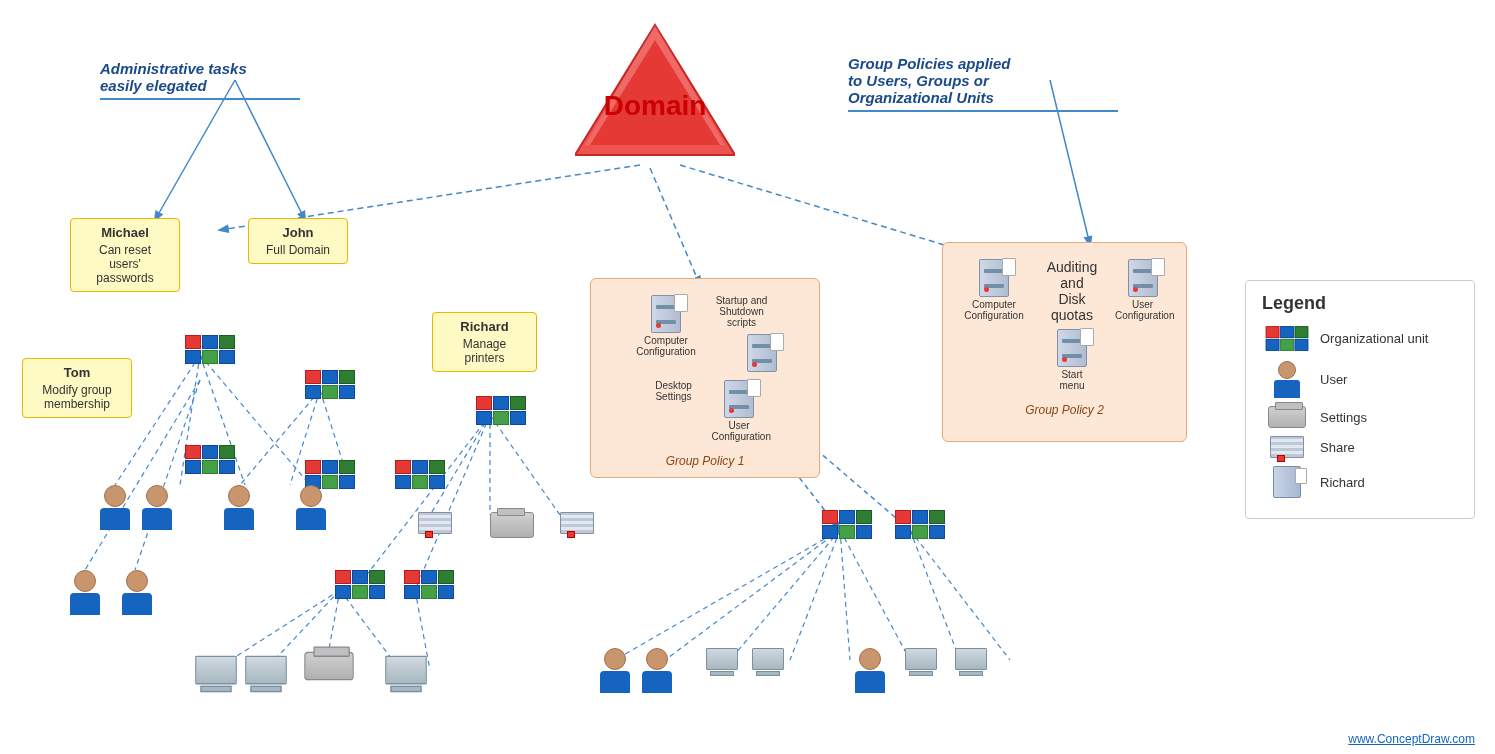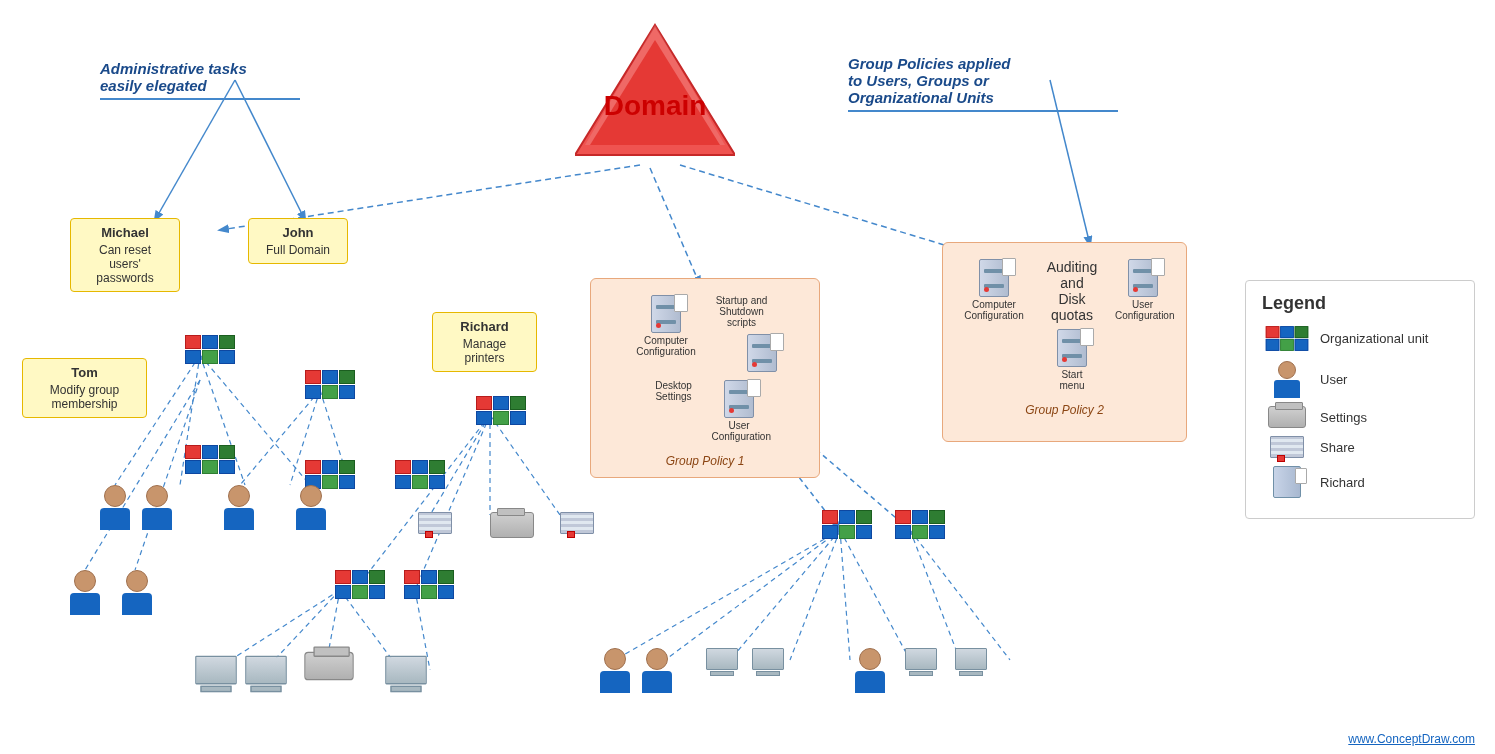--- a/index.html
+++ b/index.html
@@ -406,21 +406,21 @@
   <div class="annotation-box" style="left:70px; top:218px; width:110px;">
     <div class="person-name">Michael</div>
     <div>Can reset<br>users'<br>passwords</div>
   </div>
 
   <div class="annotation-box" style="left:248px; top:218px; width:100px;">
     <div class="person-name">John</div>
     <div>Full Domain</div>
   </div>
 
-  <div class="annotation-box" style="left:22px; top:358px; width:125px;">
+  <div class="annotation-box" style="left:22px; top:358px; width:110px;">
     <div class="person-name">Tom</div>
     <div>Modify group<br>membership</div>
   </div>
 
   <div class="annotation-box" style="left:432px; top:312px; width:105px;">
     <div class="person-name">Richard</div>
     <div>Manage<br>printers</div>
   </div>
 
   <div class="ou-node" style="left:185px; top:335px;">

